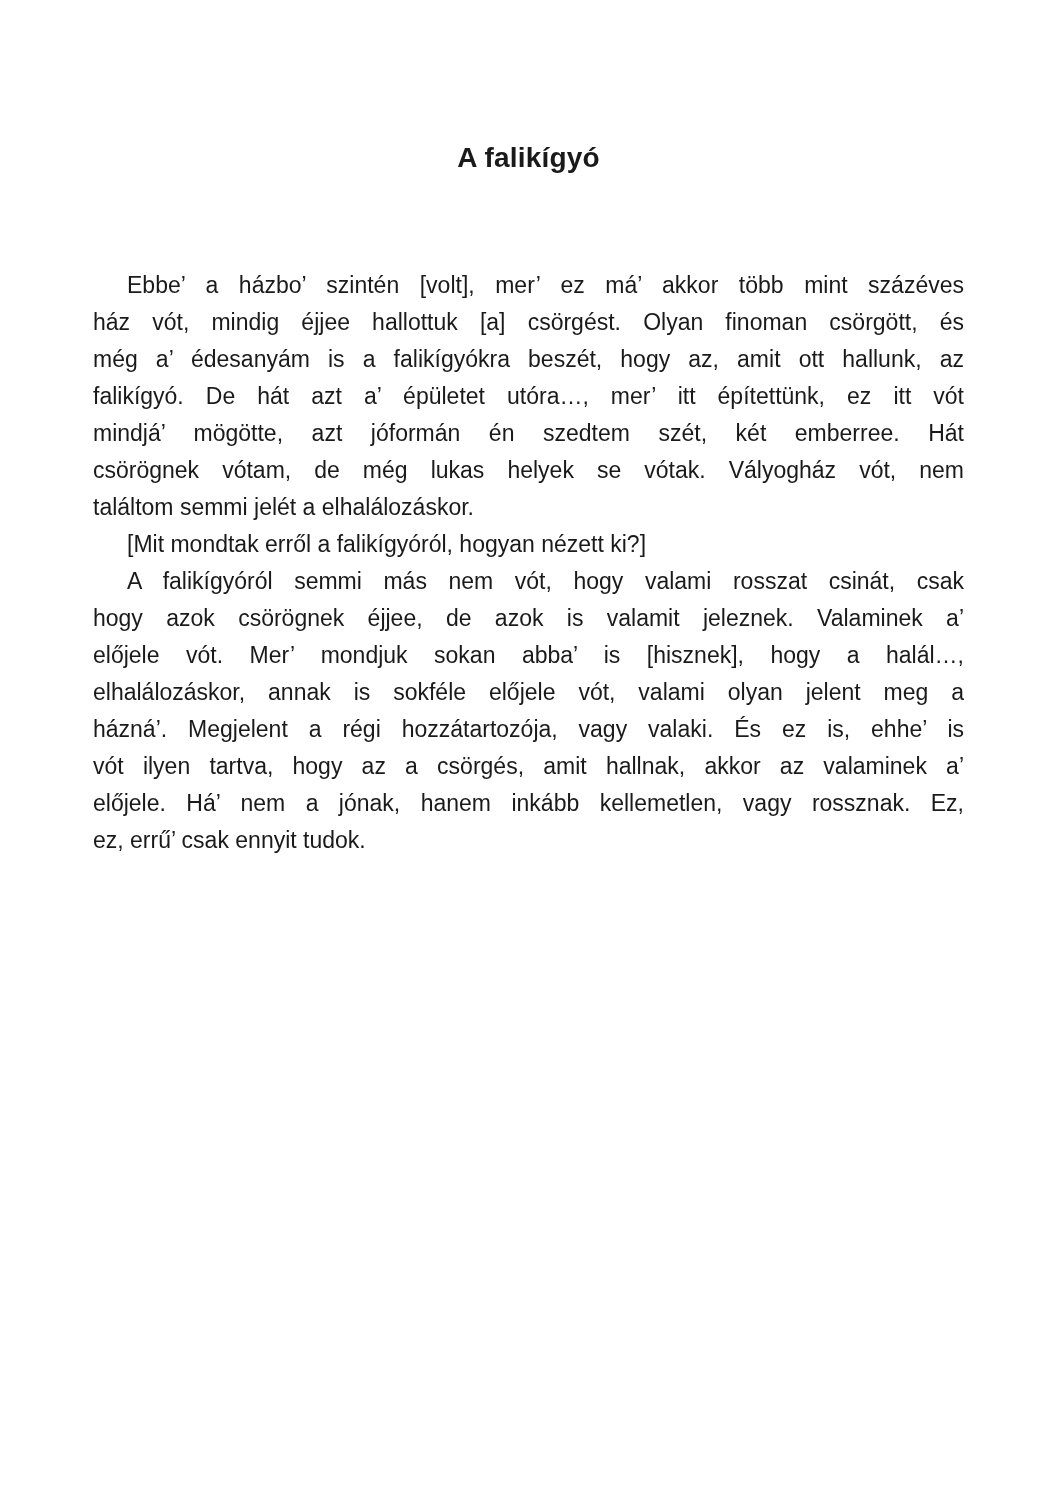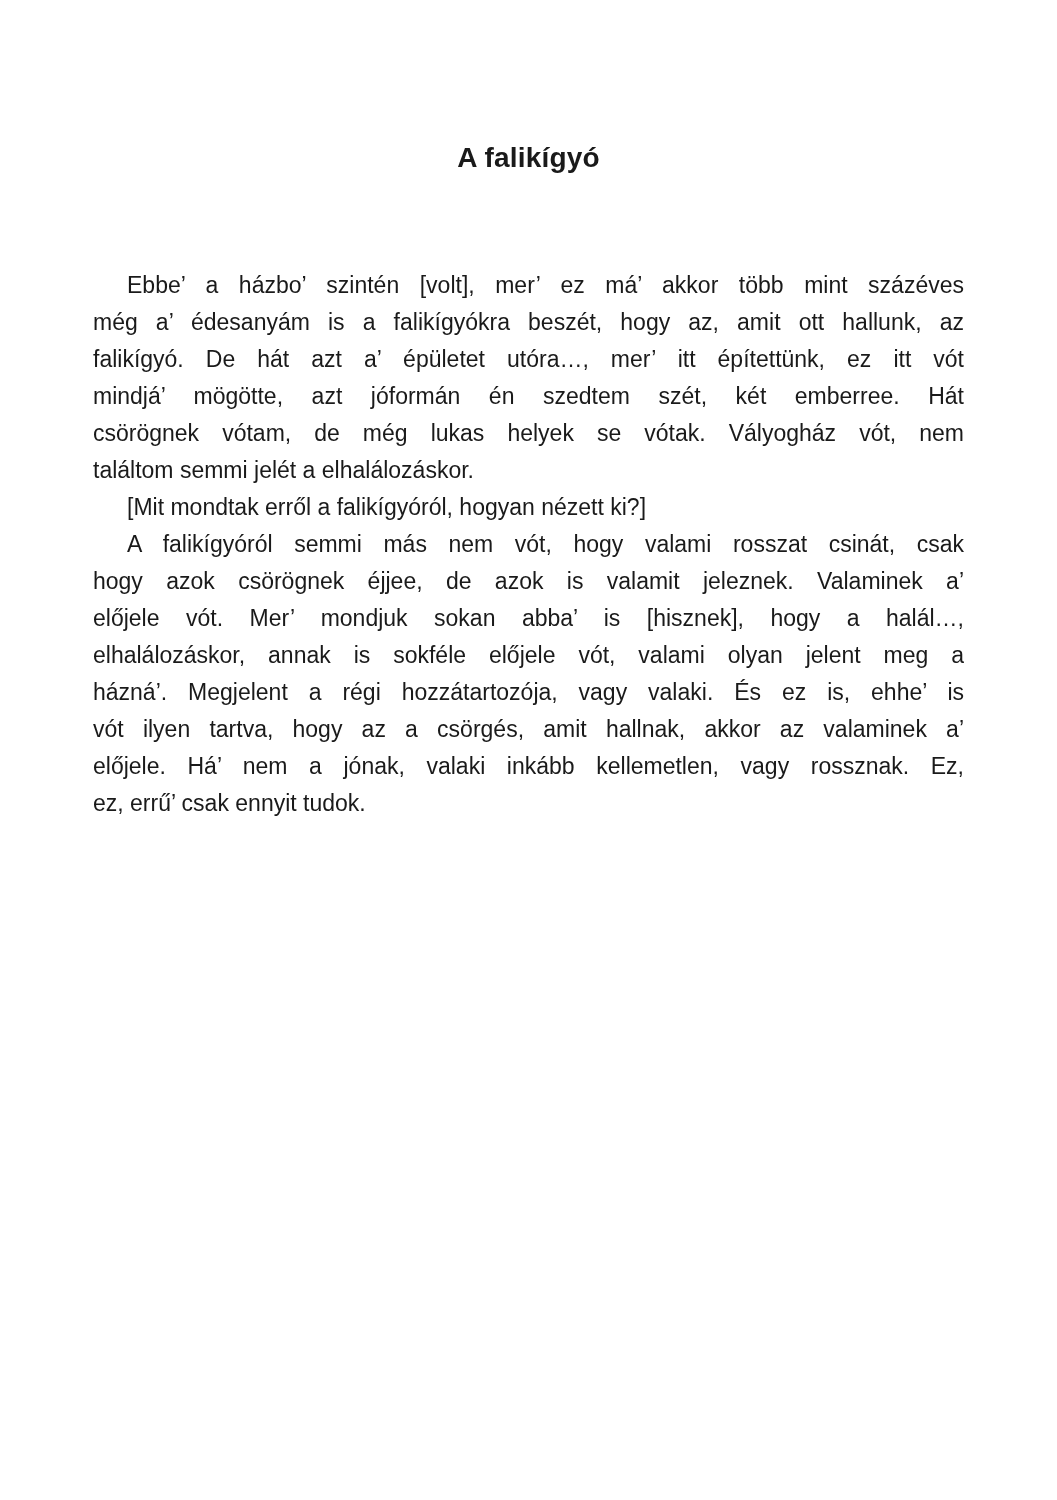--- a/index.html
+++ b/index.html
@@ -51,33 +51,34 @@
   }
 </style>
 </head>
 <body>
 
 <div class="page">
   <div class="doc-title">A falikígyó</div>
   <div class="doc-body">
       <div class="paragraph">
         <div class="line first">Ebbe’ a házbo’ szintén [volt], mer’ ez má’ akkor több mint százéves</div>
+        <div class="line">ház vót, mindig éjjee hallottuk [a] csörgést. Olyan finoman csörgött, és</div>
         <div class="line">még a’ édesanyám is a falikígyókra beszét, hogy az, amit ott hallunk, az</div>
         <div class="line">falikígyó. De hát azt a’ épületet utóra…, mer’ itt építettünk, ez itt vót</div>
         <div class="line">mindjá’ mögötte, azt jóformán én szedtem szét, két emberree. Hát</div>
         <div class="line">csörögnek vótam, de még lukas helyek se vótak. Vályogház vót, nem</div>
         <div class="line last">találtom semmi jelét a elhalálozáskor.</div>
       </div>
       <div class="paragraph">
         <div class="line first last">[Mit mondtak erről a falikígyóról, hogyan nézett ki?]</div>
       </div>
       <div class="paragraph">
         <div class="line first">A falikígyóról semmi más nem vót, hogy valami rosszat csinát, csak</div>
         <div class="line">hogy azok csörögnek éjjee, de azok is valamit jeleznek. Valaminek a’</div>
         <div class="line">előjele vót. Mer’ mondjuk sokan abba’ is [hisznek], hogy a halál…,</div>
         <div class="line">elhalálozáskor, annak is sokféle előjele vót, valami olyan jelent meg a</div>
         <div class="line">házná’. Megjelent a régi hozzátartozója, vagy valaki. És ez is, ehhe’ is</div>
         <div class="line">vót ilyen tartva, hogy az a csörgés, amit hallnak, akkor az valaminek a’</div>
-        <div class="line">előjele. Há’ nem a jónak, valaki inkább kellemetlen, vagy rossznak. Ez,</div>
+        <div class="line">előjele. Há’ nem a jónak, hanem inkább kellemetlen, vagy rossznak. Ez,</div>
         <div class="line last">ez, errű’ csak ennyit tudok.</div>
       </div>
     </div>
 </div>
 
 </body></html>

